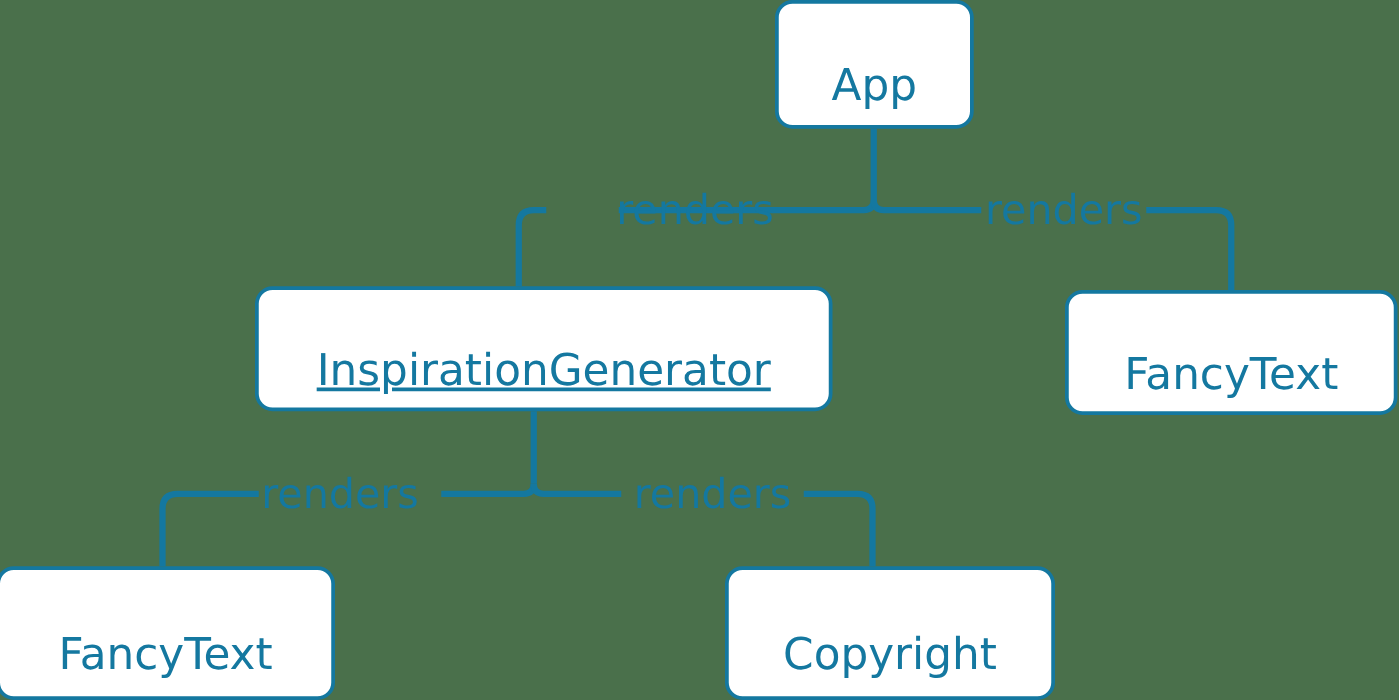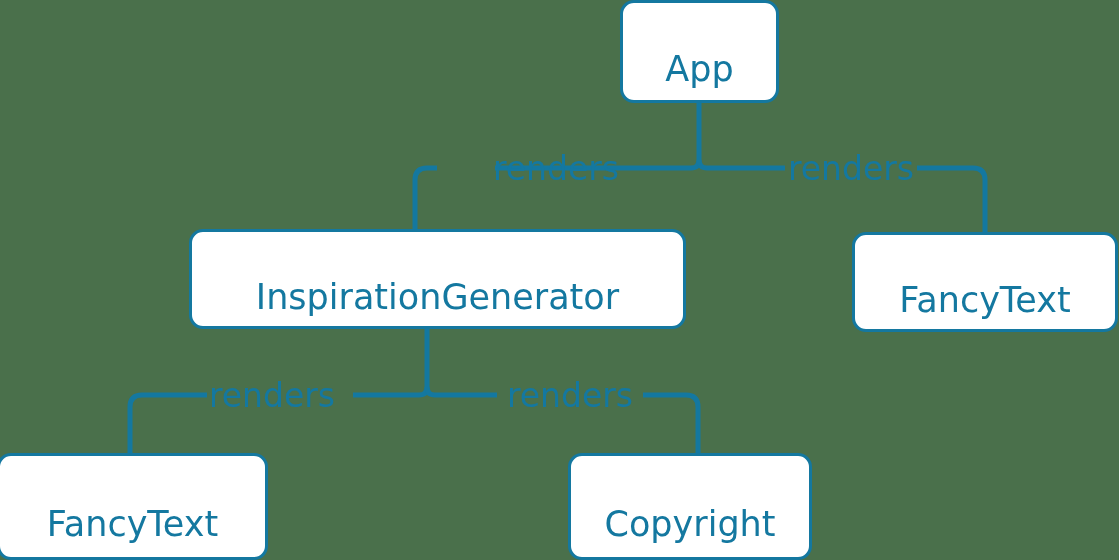--- a/index.html
+++ b/index.html
@@ -54,24 +54,24 @@
     font-family: "DejaVu Sans", sans-serif;
     font-size: 33px;
     font-weight: 400;
     line-height: 1;
     white-space: nowrap;
     transform: translate(-50%, -50%);
   }
 
   
   #node-app            { left: 620px;  top: 0px;   width: 159px; height: 103px; border-top-left-radius: 14px; border-top-right-radius: 14px; }
-  #node-inspiration    { left: 189px;  top: 229px; width: 497px; height: 100px; }
+  #node-inspiration    { left: 204px;  top: 229px; width: 462px; height: 100px; text-decoration: underline; }
   #node-fancytext-right{ left: 852px;  top: 232px; width: 266px; height: 100px; }
   #node-fancytext-left { left: -3px;   top: 453px; width: 271px; height: 107px; }
-  #node-copyright      { left: 568px;  top: 453px; width: 244px; height: 107px; }
+  #node-copyright      { left: 580px;  top: 453px; width: 264px; height: 107px; }
 </style>
 </head>
 <body>
 
 <div id="stage">
 
   <svg id="wires" viewBox="0 0 1119 560" width="1119" height="560" fill="none" stroke="#1478a0" stroke-width="5" stroke-linecap="butt" stroke-linejoin="round">
 
     <path d="M 699 103 L 699 160" stroke-width="5"></path>
 

